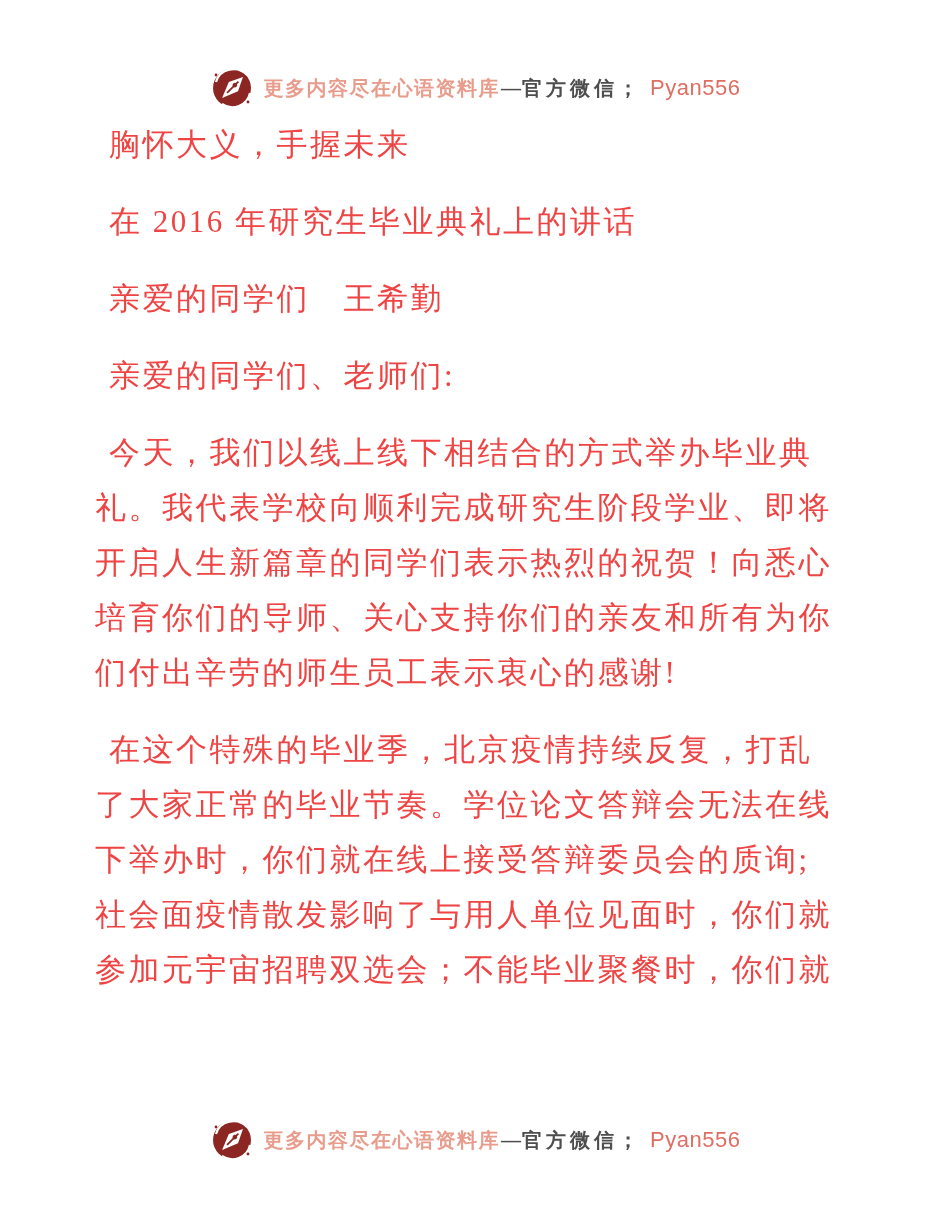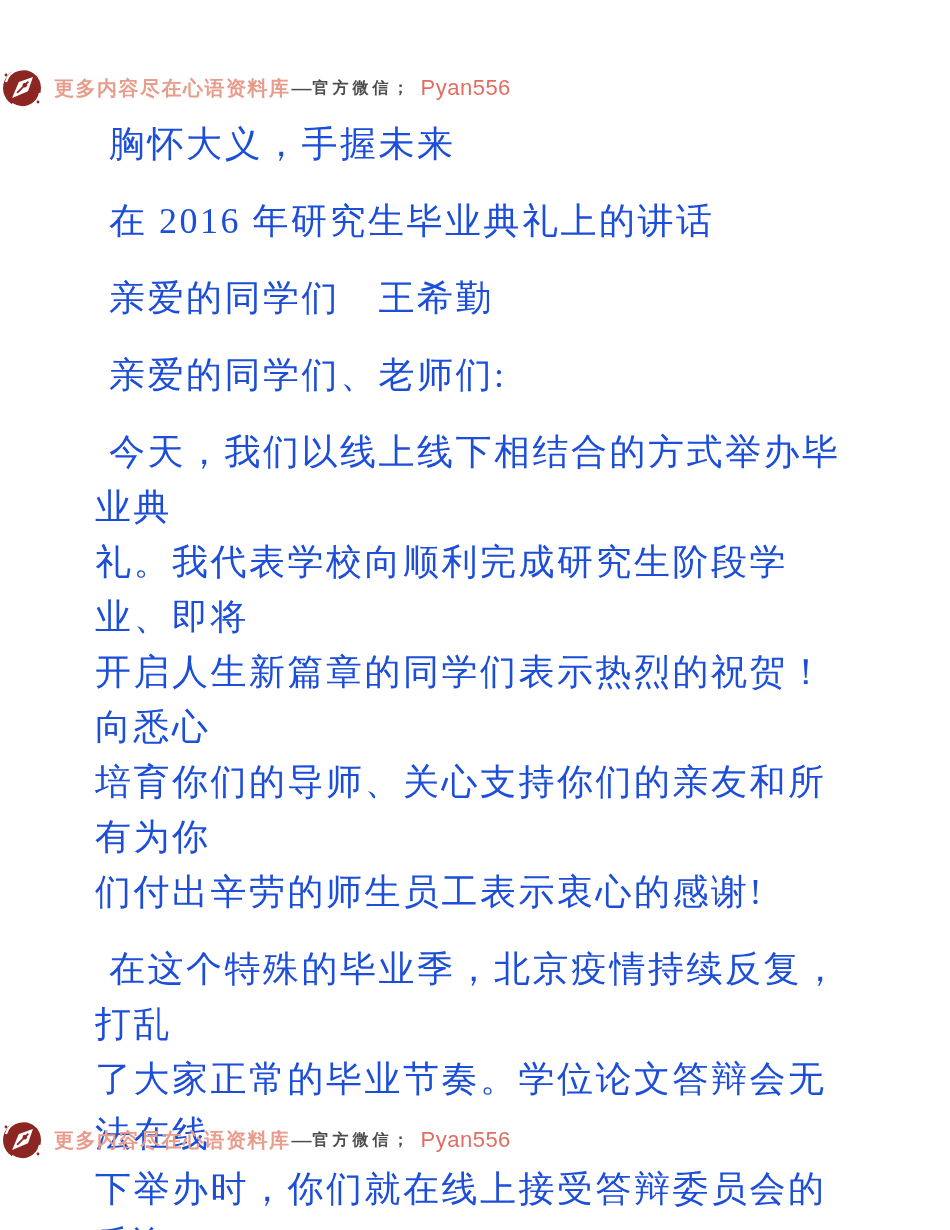--- a/index.html
+++ b/index.html
@@ -5,49 +5,49 @@
   html,body { margin:0; padding:0; background:#ffffff; }
   .page {
     position:relative;
     width:950px; height:1230px;
     background:#ffffff;
     overflow:hidden;
     font-family:"Liberation Serif","DejaVu Serif",serif;
   }
   .watermark {
     position:absolute; left:0; width:100%;
-    display:flex; align-items:center; 
+    display:flex; align-items:center; justify-content:center;
     white-space:nowrap;
   }
   .watermark-top { top:66px; }
   .watermark-bottom { top:1118px; }
   .logo { width:44px; height:44px; margin-right:10px; flex:0 0 auto; }
   .logo svg { display:block; }
   .wm-brand {
     font-size:20px; font-weight:bold; letter-spacing:1.5px;
   }
   .wm-dash {
     font-size:20px; font-weight:bold; margin:0 1px;
   }
   .wm-label {
-    font-size:16px; font-weight:bold; letter-spacing:4px;
+    font-size:20px; font-weight:bold; letter-spacing:4px;
   }
   .wm-id {
     font-family:"Liberation Sans","DejaVu Sans",sans-serif;
     font-size:22px; letter-spacing:0.5px; margin-left:8px;
   }
   .content {
     position:absolute; left:95px; top:117px; width:760px;
   }
   .content p {
     margin:0 0 22px 0;
-    font-size:36px;
+    font-size:31px;
     line-height:55px;
     letter-spacing:2.5px;
-    color:#1d4ed8;
+    color:#ef4444;
     text-indent:14px;
     white-space:pre-line;
   }
 </style>
 </head>
 <body>
 
 <div class="page">
 
   <header class="watermark watermark-top">

